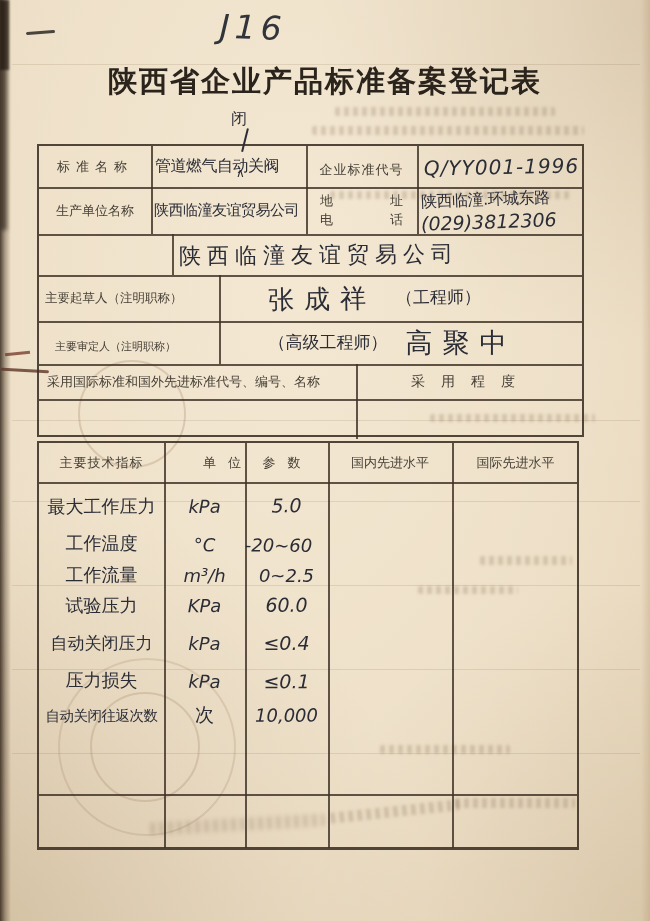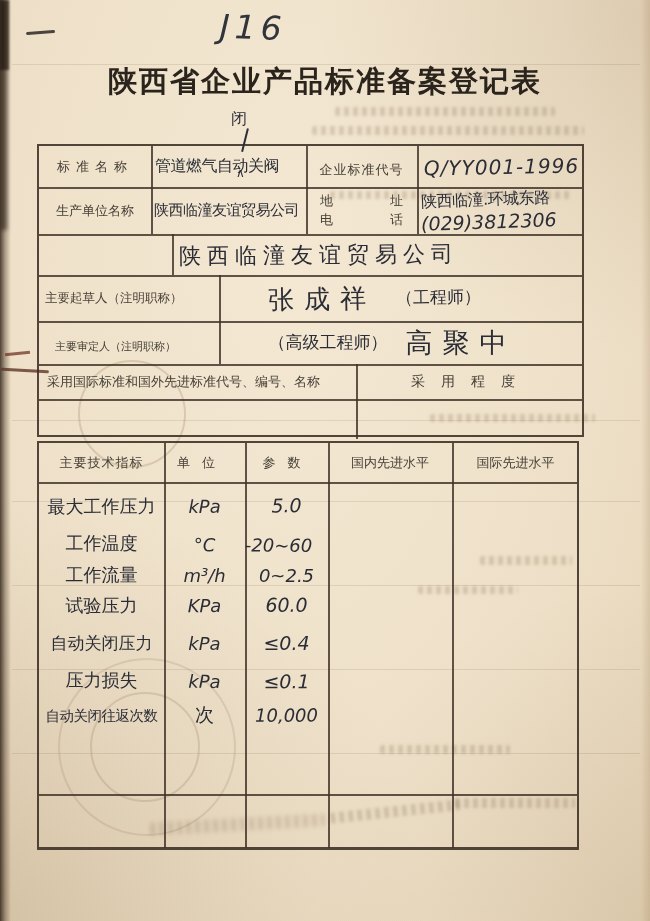--- a/index.html
+++ b/index.html
@@ -138,21 +138,21 @@
 
   <div class="abs tbox t2">
     <div class="abs hl" style="top:39px"></div>
     <div class="abs hl" style="top:351px"></div>
     <div class="abs vl" style="left:125px;top:0;height:405px"></div>
     <div class="abs vl" style="left:206px;top:0;height:405px"></div>
     <div class="abs vl" style="left:289px;top:0;height:405px"></div>
     <div class="abs vl" style="left:413px;top:0;height:405px"></div>
 
     <div class="abs cell lab printed" style="left:0;top:0;width:125px;height:39px;letter-spacing:1px">主要技术指标</div>
-    <div class="abs cell lab printed" style="left:113px;top:0;width:81px;height:39px;letter-spacing:12px;padding-left:19px">单位</div>
+    <div class="abs cell lab printed" style="left:139px;top:0;width:81px;height:39px;letter-spacing:12px;padding-left:19px">单位</div>
     <div class="abs cell lab printed" style="left:206px;top:0;width:83px;height:39px;letter-spacing:12px;padding-left:2px">参数</div>
     <div class="abs cell lab printed" style="left:289px;top:0;width:124px;height:39px">国内先进水平</div>
     <div class="abs cell lab printed" style="left:413px;top:0;width:127px;height:39px">国际先进水平</div>
 
     <div class="abs rowr" style="left:0;top:46px;width:100%;height:36px;transform:rotate(-0.4deg)">
       <span class="abs cell hand" style="left:0;width:125px;height:36px;font-size:18px">最大工作压力</span>
       <span class="abs cell hand handi" style="left:125px;width:81px;height:36px;font-size:18px">kPa</span>
       <span class="abs cell hand handi" style="left:206px;width:83px;height:36px;font-size:19px">5.0</span>
     </div>
     <div class="abs rowr" style="left:0;top:82px;width:100%;height:36px;transform:rotate(0.4deg)">

